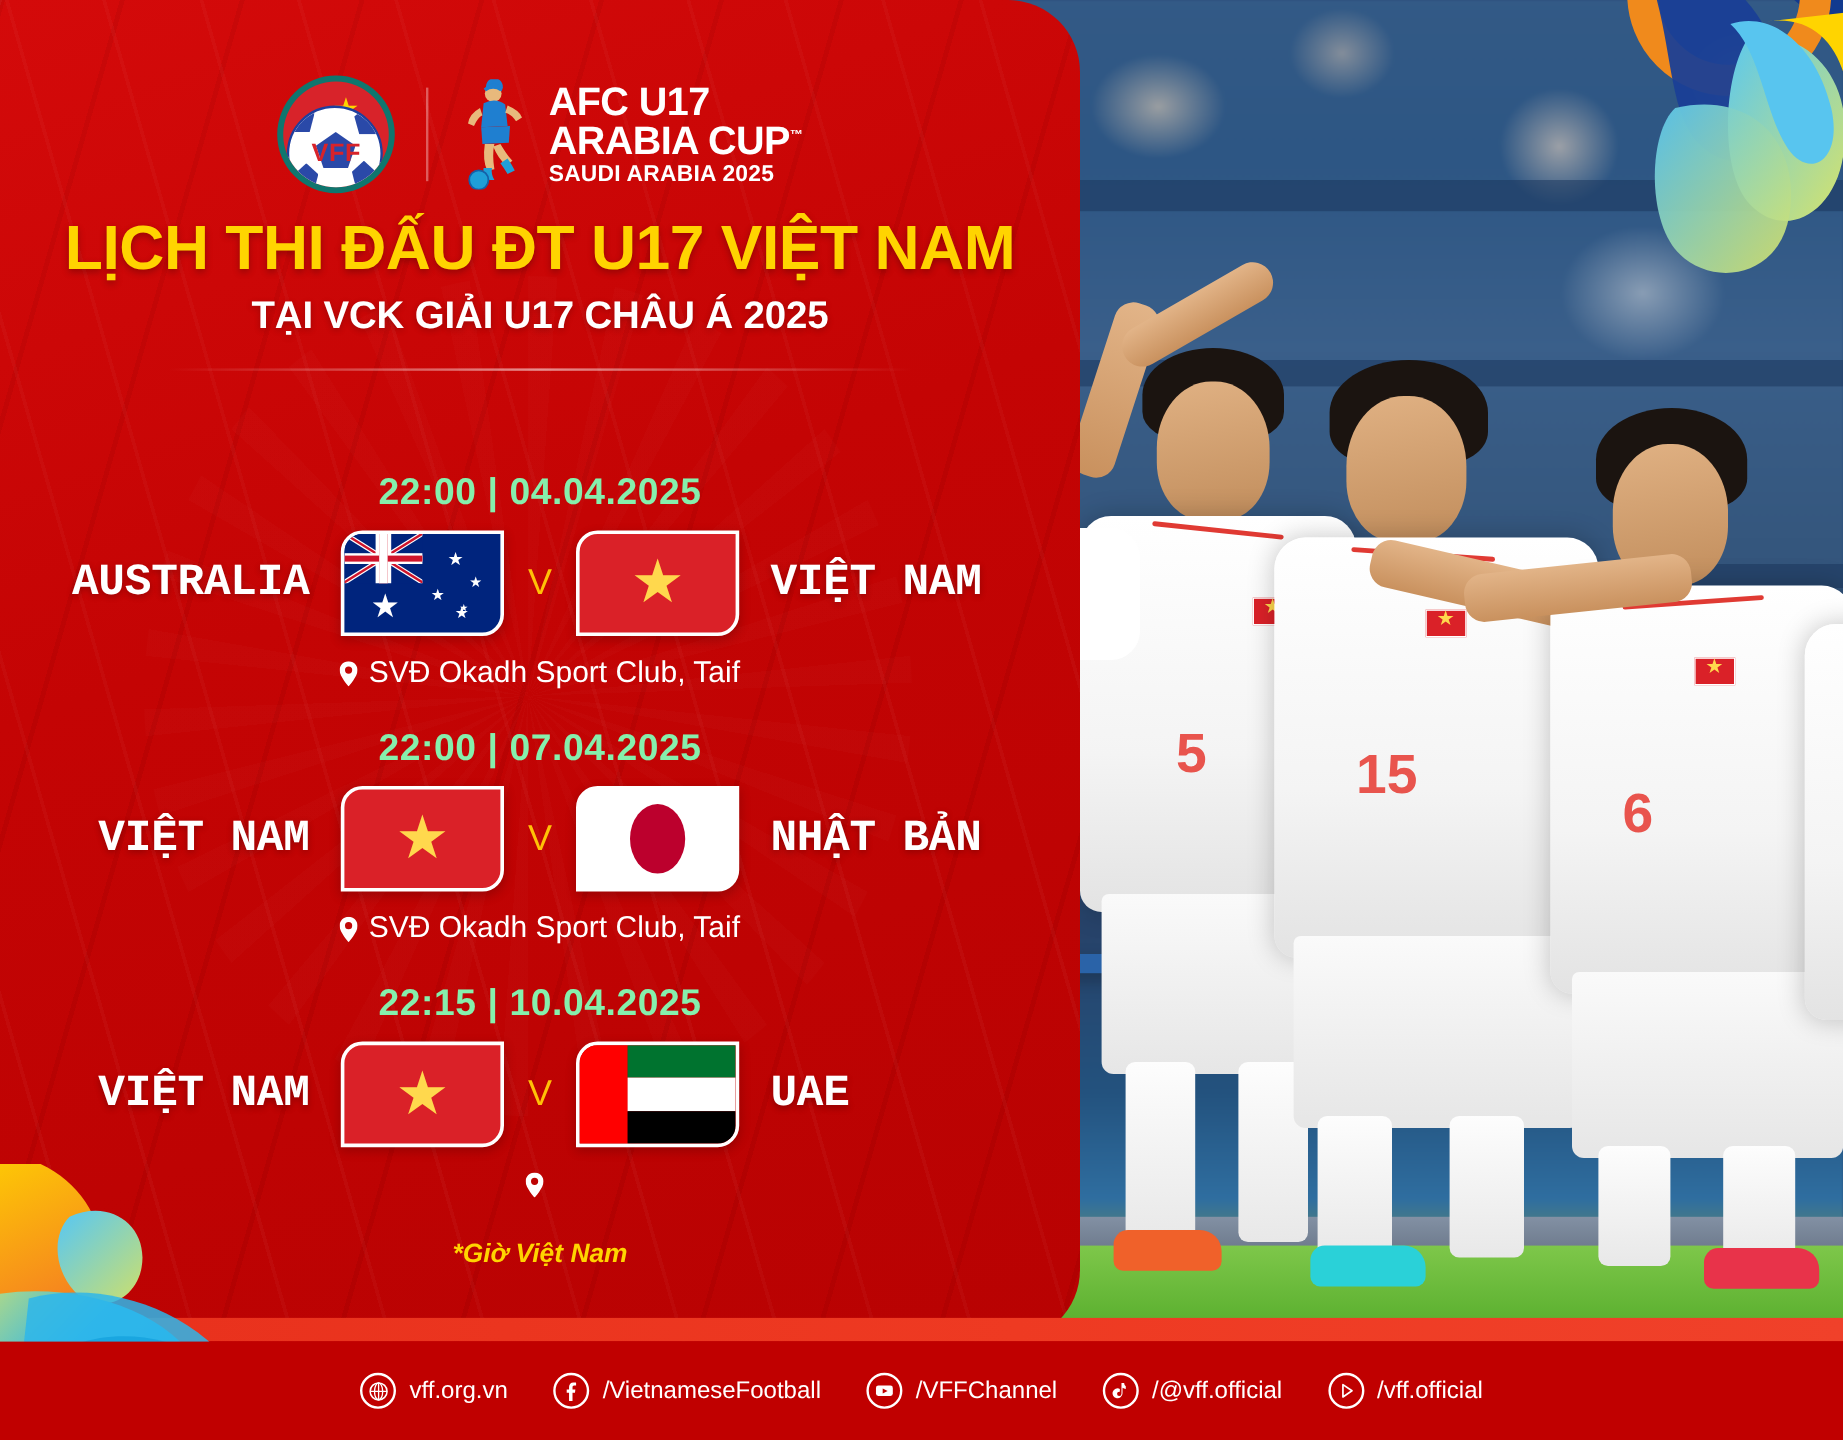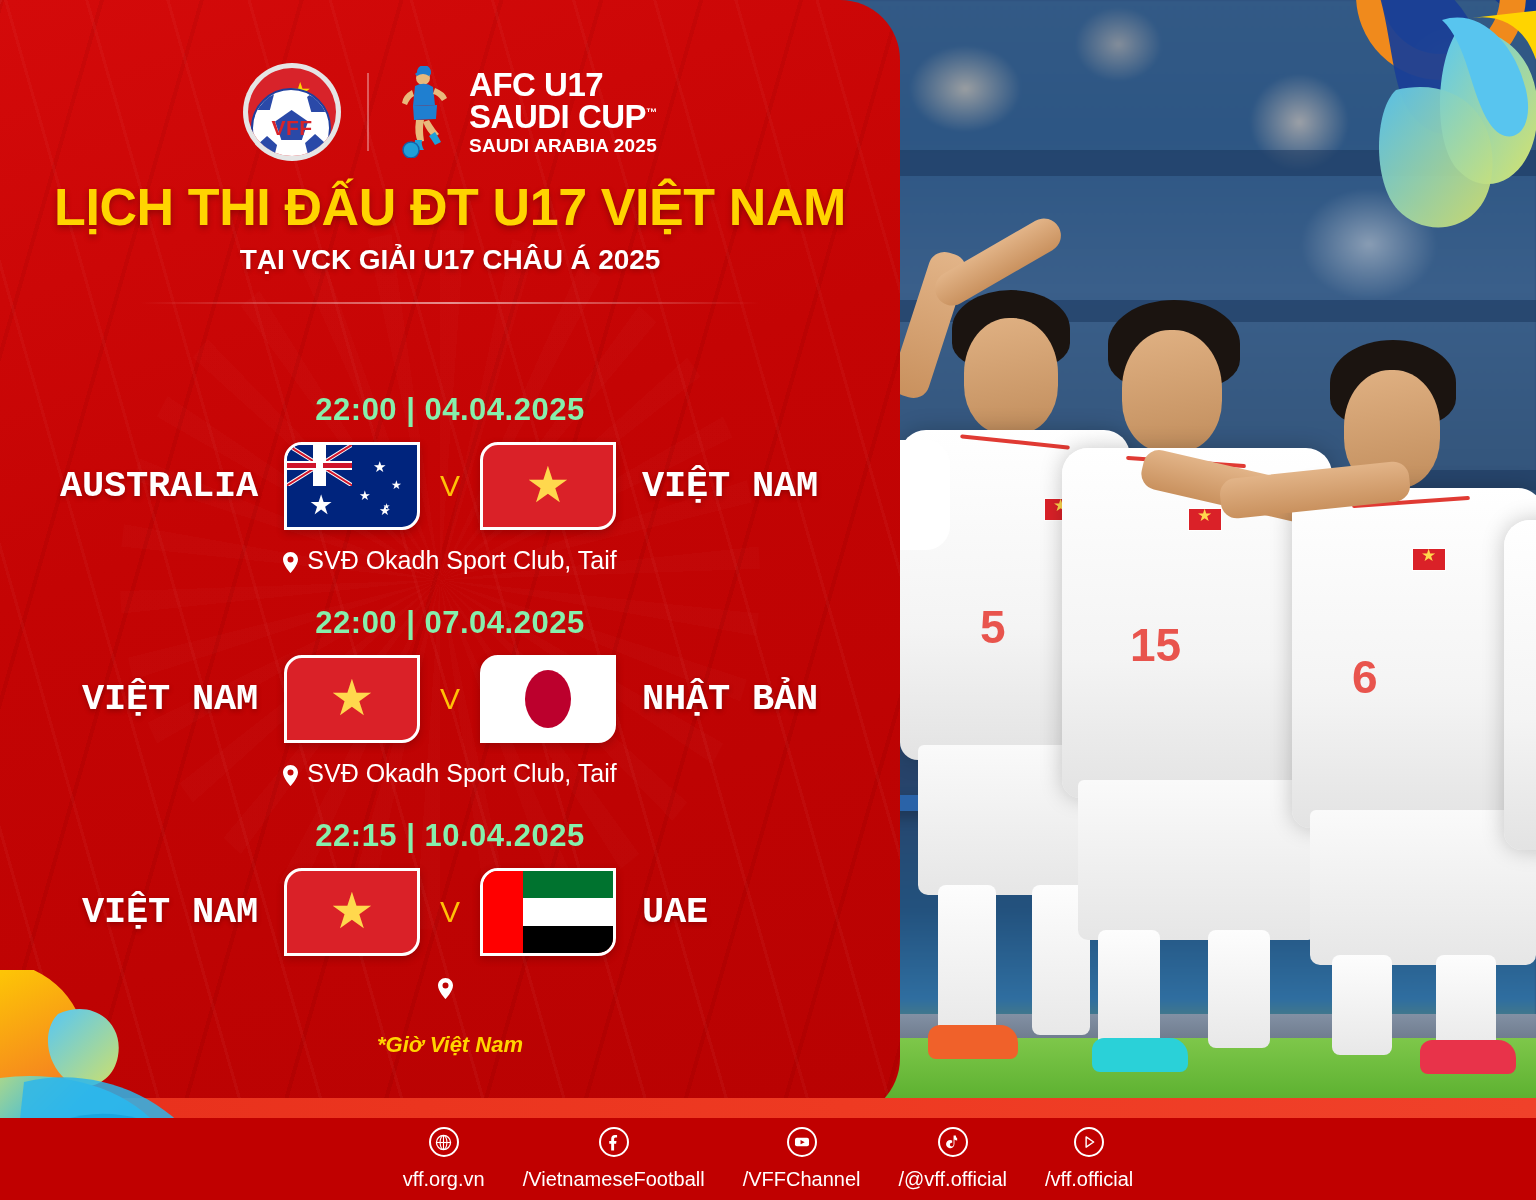--- a/index.html
+++ b/index.html
@@ -83,21 +83,21 @@
     position:absolute;left:120px;top:230px;width:640px;height:700px;
     border-radius:50%;
     background:
       repeating-conic-gradient(from 0deg, rgba(255,255,255,.028) 0deg 4deg, transparent 4deg 12deg);
     opacity:.55;
   }
 
   
   #header{position:absolute;left:0;top:52px;width:900px;}
   .logo-row{display:flex;align-items:center;justify-content:center;gap:26px;height:120px;}
-  .vff-logo{width:98px;height:98px;border-radius:50%;background:#e5e5e5;position:relative;flex:none;}
+  .vff-logo{width:98px;height:98px;border-radius:50%;background:#0f766e;position:relative;flex:none;}
   .vff-inner{position:absolute;inset:5px;border-radius:50%;background:#d8232a;overflow:hidden;}
   .vff-star{position:absolute;left:50%;top:11px;transform:translateX(-14%);color:#ffd400;font-size:25px;line-height:1;}
   .vff-ball{position:absolute;left:3px;bottom:-12px;width:80px;height:80px;border-radius:50%;
     background:#fff;border:2px solid #1f3f9e;overflow:hidden;}
   .vff-pent{position:absolute;background:#2a49a8;}
   .p-c{width:33px;height:30px;left:22px;top:20px;clip-path:polygon(50% 0,100% 38%,81% 100%,19% 100%,0 38%);}
   .p-tl{width:22px;height:26px;left:-1px;top:-6px;clip-path:polygon(50% 0,100% 38%,81% 100%,19% 100%,0 38%);}
   .p-tr{width:22px;height:24px;left:54px;top:-2px;clip-path:polygon(50% 0,100% 38%,81% 100%,19% 100%,0 38%);}
   .p-bl{width:20px;height:24px;left:4px;top:46px;clip-path:polygon(50% 0,100% 38%,81% 100%,19% 100%,0 38%);}
   .p-br{width:20px;height:24px;left:52px;top:44px;clip-path:polygon(50% 0,100% 38%,81% 100%,19% 100%,0 38%);}
@@ -111,21 +111,21 @@
   .afc-tm{font-size:11px;vertical-align:super;font-weight:700;}
   .afc-l3{font-size:19px;font-weight:800;letter-spacing:.2px;margin-top:3px;}
 
   #title-block{text-align:center;margin-top:8px;}
   .title-main{
     color:#ffd400;font-size:52px;font-weight:800;letter-spacing:-.4px;
     text-shadow:0 3px 6px rgba(0,0,0,.28);line-height:1.06;
     font-stretch:condensed;
   }
   .title-sub{
-    color:#ffffff;font-size:28px;font-weight:700;margin-top:9px;letter-spacing:-.1px;
+    color:#ffffff;font-size:32px;font-weight:700;margin-top:9px;letter-spacing:-.1px;
     text-shadow:0 2px 5px rgba(0,0,0,.22);
   }
   #group-row{position:relative;margin-top:20px;height:48px;}
   .group-line{position:absolute;left:140px;right:140px;top:6px;height:2px;
     background:linear-gradient(90deg,rgba(255,255,255,0),rgba(255,255,255,.55),rgba(255,255,255,0));}
   .group-badge{
     position:absolute;left:50%;transform:translateX(-50%);top:0;
     background:#fff;color:#cc1122;font-size:26px;font-weight:700;
     padding:8px 28px 10px;border-radius:12px;letter-spacing:.4px;
   }
@@ -199,21 +199,21 @@
     position:absolute;left:0;top:1130px;width:660px;height:20px;
     background:linear-gradient(90deg,#f57f20 0%,#f99a1c 30%,#fcc211 62%,#ffd400 100%);
     border-radius:0 10px 10px 0;
   }
   #footer{
     position:absolute;left:0;top:1118px;width:1536px;height:82px;
     background:#c00000;
     display:flex;align-items:center;justify-content:center;gap:38px;
     z-index:6;
   }
-  .social{display:flex;align-items:center;gap:11px;flex-direction:column;}
+  .social{display:flex;align-items:center;gap:11px;}
   .sic{
     width:30px;height:30px;border-radius:50%;border:2px solid #fff;flex:none;
     display:flex;align-items:center;justify-content:center;color:#fff;
   }
   .sl{color:#fff;font-size:20px;white-space:nowrap;}
 </style>
 </head>
 <body>
 
 <div id="photo-pane">
@@ -330,21 +330,21 @@
         <path d="M21 54 q-2 14 2 22 l6 -1 q-2 -12 0 -21 Z" fill="#e8b97c"></path>
         <path d="M34 54 q6 10 10 14 l-5 4 q-7 -6 -11 -16 Z" fill="#e8b97c"></path>
         <path d="M20 74 q-1 6 2 10 l7 0 q-3 -5 -2 -10 Z" fill="#1f9fd8"></path>
         <path d="M40 66 q4 6 6 10 l-6 3 q-3 -5 -6 -9 Z" fill="#1f9fd8"></path>
         <circle cx="16" cy="84" r="8" fill="#1f9fd8"></circle>
         <circle cx="16" cy="84" r="8" fill="none" stroke="#1560a8" stroke-width="1.5"></circle>
       </svg>
       <div class="afc-text">
         <div class="afc-l1">AFC U17</div>
         <div class="afc-l2">
-          <span>SAUDI CUP</span><span class="afc-tm">™</span>
+          <span>ARABIA CUP</span><span class="afc-tm">™</span>
         </div>
         <div class="afc-l3">SAUDI ARABIA 2025</div>
       </div>
     </div>
   </div>
 
   <div id="title-block">
     <div class="title-main">LỊCH THI ĐẤU ĐT U17 VIỆT NAM</div>
     <div class="title-sub">TẠI VCK GIẢI U17 CHÂU Á 2025</div>
   </div>

